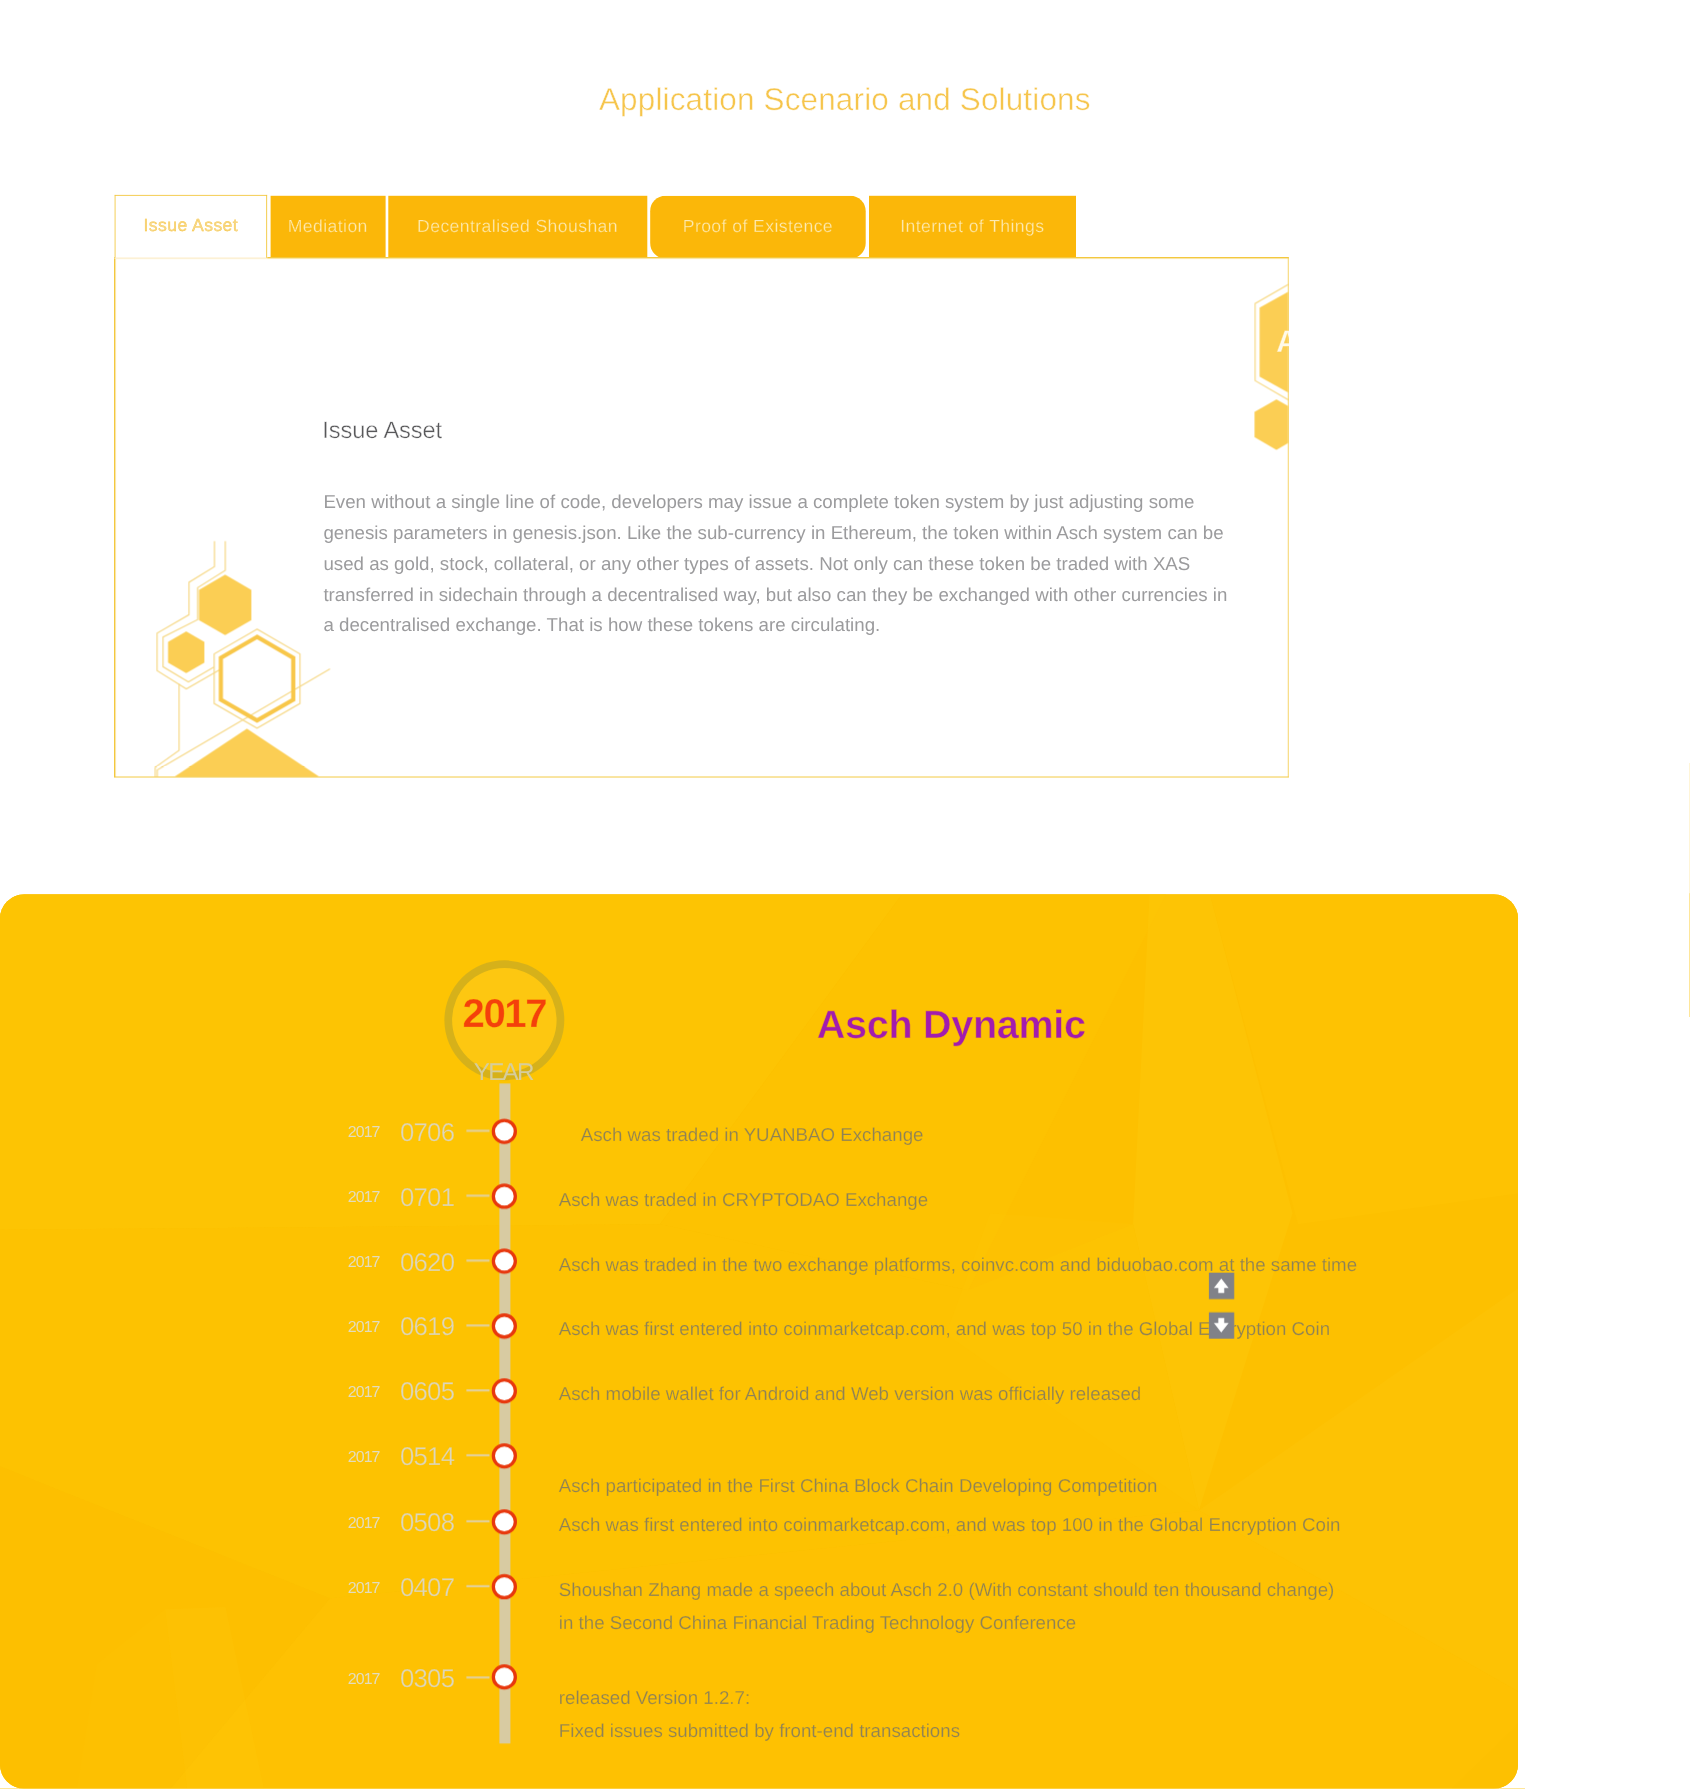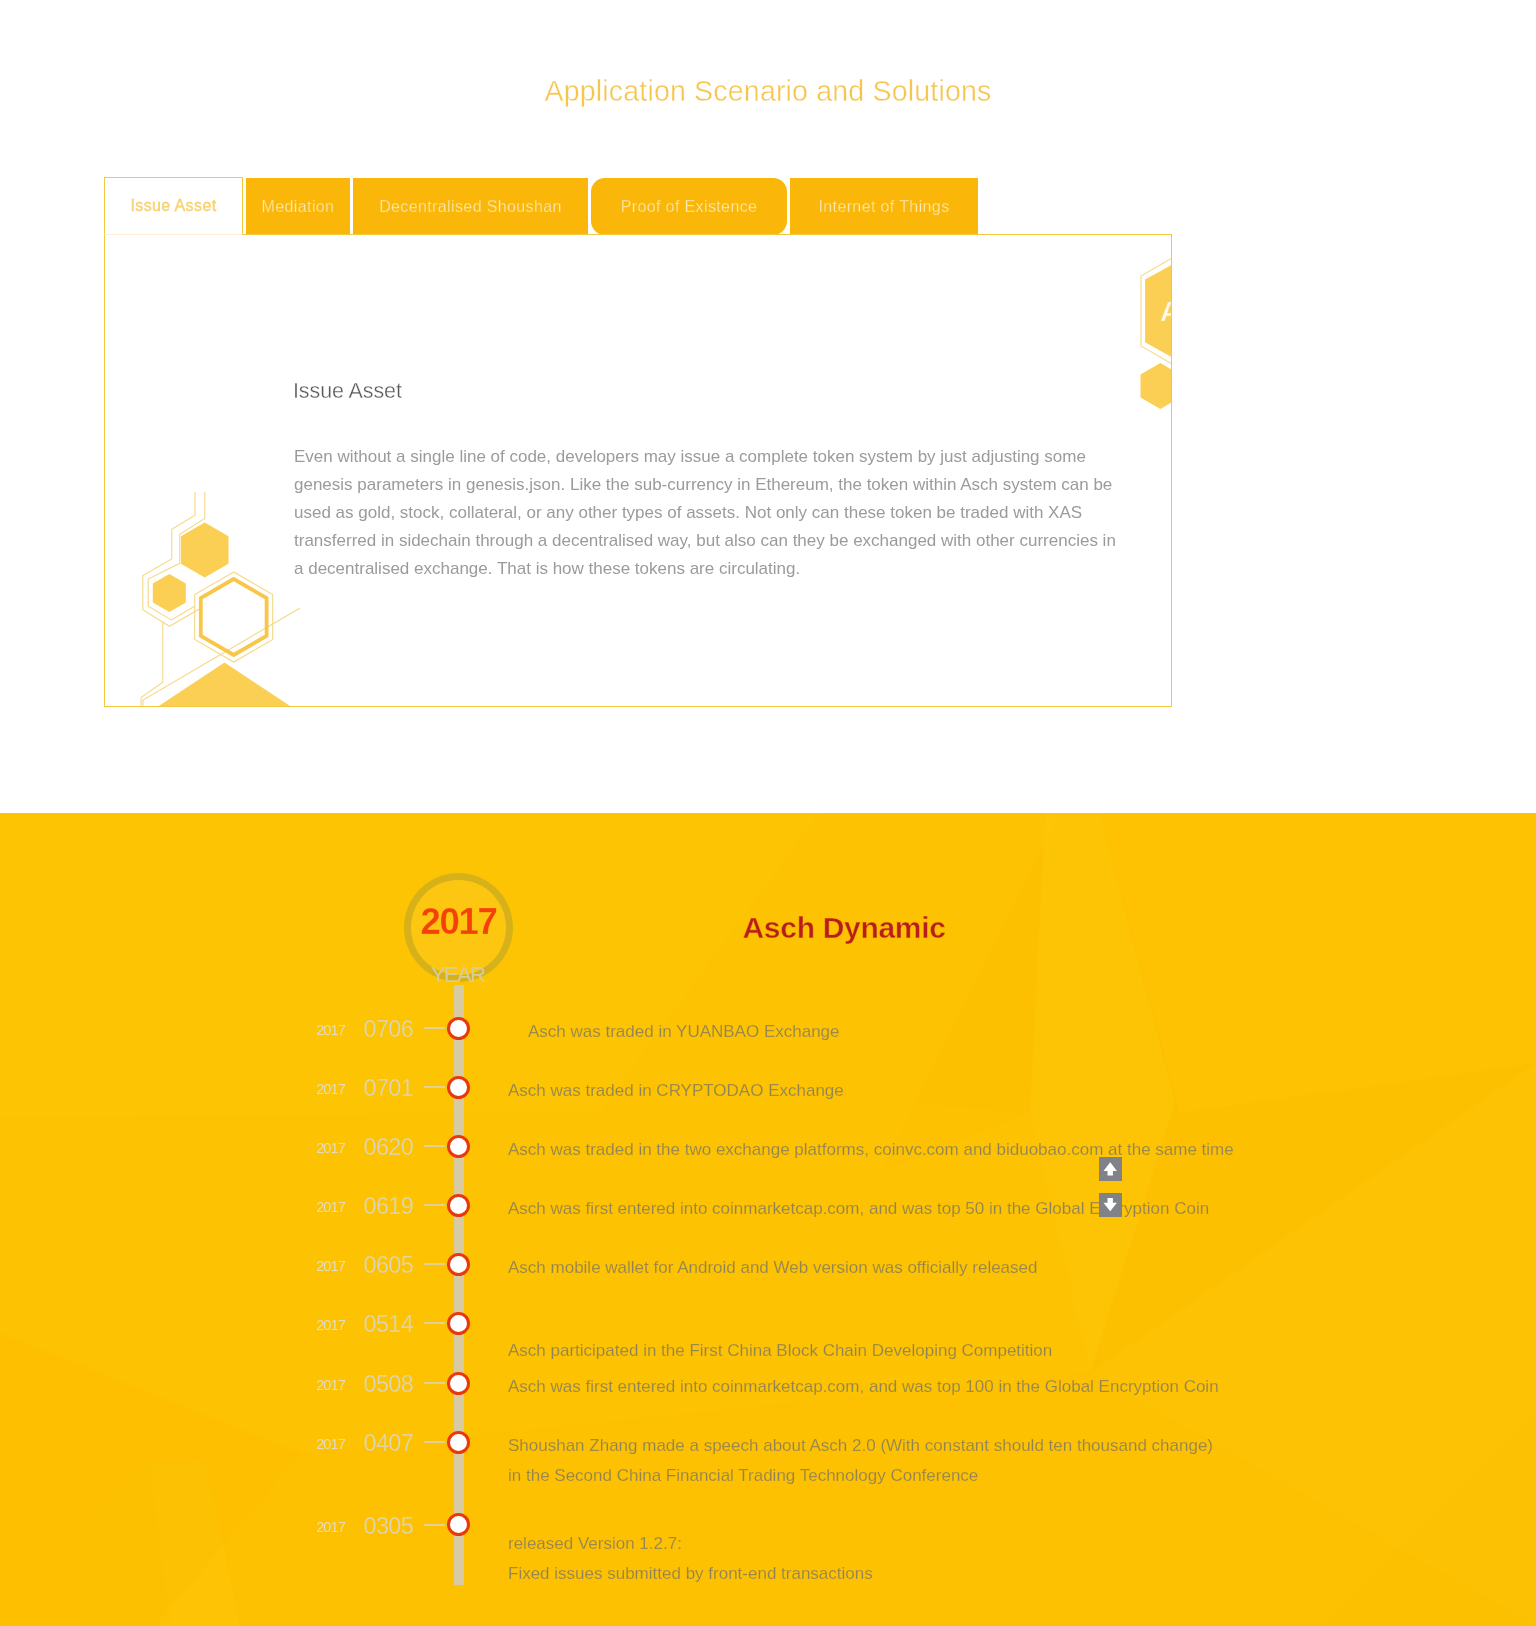--- a/index.html
+++ b/index.html
@@ -27,36 +27,36 @@
      border:1px solid #f3c83f; background:#fff; overflow:hidden; z-index:1; }
   .panel-h { position:absolute; left:188px; top:143.5px; font-size:21.5px; color:#58585a;
      font-weight:400; letter-spacing:-.1px; -webkit-text-stroke:0.35px #fff; }
   .panel-p { position:absolute; left:189px; top:207.5px; width:834px; font-size:17px;
      color:#9b9b9d; line-height:28.1px; }
   .deco { position:absolute; pointer-events:none; }
   .asch-label { position:absolute; color:#fffaea; font-size:28.5px; font-weight:bold;
      letter-spacing:0.4px; line-height:1; -webkit-text-stroke:0.7px rgba(251,206,84,.6); }
 
   
-  .sec-timeline { position:absolute; left:0; top:813px; width:1536px; height:813px;
-     overflow:hidden; background:#fdc100; }
+  .sec-timeline { position:absolute; left:0; top:813px; width:1380px; height:813px;
+     overflow:hidden; background:#fdc100;border-radius:22px; }
   .tl-bg { position:absolute; left:0; top:0; }
 
   .year-badge { position:absolute; left:404px; top:59.5px; width:109px; height:109px;
      border-radius:50%; border:7px solid rgba(184,160,34,.56);
      background:rgba(255,255,255,.06); }
   .year-num { position:absolute; left:404px; top:88px; width:109px; text-align:center;
      font-size:36.5px; font-weight:bold; color:#f4400b; letter-spacing:-1.3px; -webkit-text-stroke:0.55px rgba(253,196,8,.55); }
   .year-sub { position:absolute; left:403px; top:124px; width:109px; text-align:center;
      font-size:22px; color:#d6cd9d; letter-spacing:-1.6px;margin-top:25px; }
 
   .tl-bar { position:absolute; left:453.5px; top:22px; width:10.5px; height:600px;
      background:#d8cba2; }
 
-  .tl-heading { position:absolute; left:742.5px; top:98px; font-size:30px; color:#b91c1c;
+  .tl-heading { position:absolute; left:742.5px; top:98px; font-size:36px; color:#a21caf;
      font-weight:bold; letter-spacing:-.3px; -webkit-text-stroke:0.8px rgba(253,193,0,.6); }
 
   .tl-year { position:absolute; font-size:14.5px; color:#e3dcbe; letter-spacing:-0.85px;
      text-align:right; }
   .tl-date { position:absolute; font-size:23.4px; color:#dcd6bd; letter-spacing:-.65px;
      text-align:right; -webkit-text-stroke:0.55px rgba(253,193,0,.5); }
   .tl-dash { position:absolute; height:2px; background:#e3d098; }
   .tl-dot { position:absolute; width:23px; height:23px; border-radius:50%;
      background:#fff; border:3px solid #e8380d; cursor:pointer; }
   .tl-text { position:absolute; font-size:17px; color:#8e8257; line-height:29.5px;

